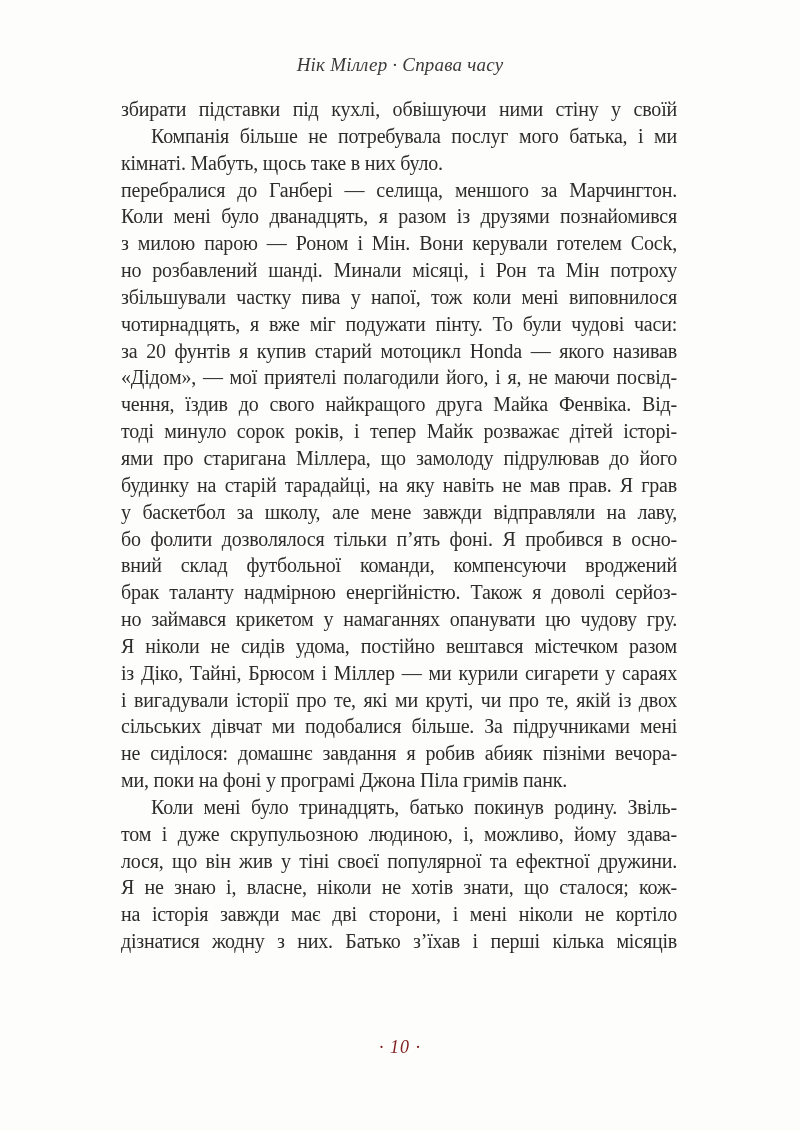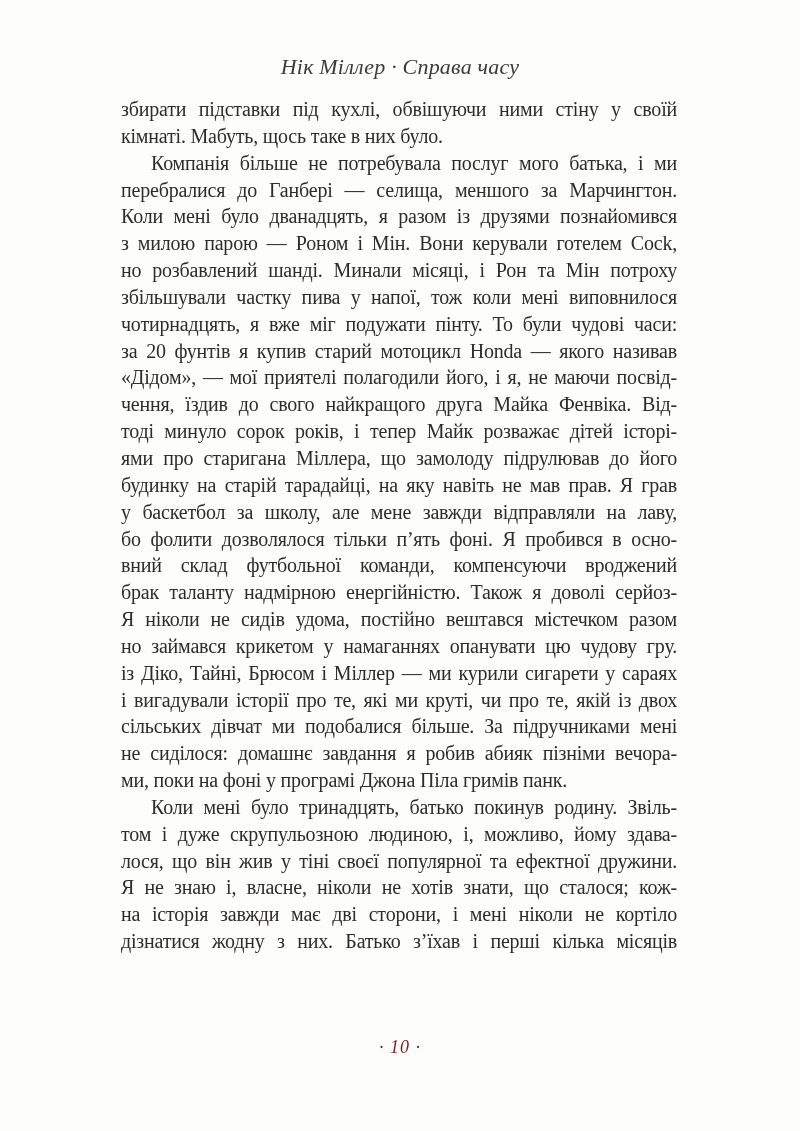--- a/index.html
+++ b/index.html
@@ -17,21 +17,21 @@
     font-family: "Liberation Serif", "DejaVu Serif", serif;
     overflow: hidden;
   }
   .running-header {
     position: absolute;
     top: 54px;
     left: 0;
     width: 100%;
     text-align: center;
     font-style: italic;
-    font-size: 22px;
+    font-size: 19px;
     color: #3c3a37;
     letter-spacing: 0.2px;
   }
   .text-block {
     position: absolute;
     top: 96px;
     left: 121px;
     width: 556px;
   }
   .line {
@@ -64,40 +64,40 @@
   }
 </style>
 </head>
 <body>
 
 <div class="page">
   <div class="running-header">Нік Міллер · Справа часу</div>
 
   <div class="text-block">
       <div class="line">збирати підставки під кухлі, обвішуючи ними стіну у своїй</div>
+      <div class="line indent">Компанія більше не потребувала послуг мого батька, і ми</div>
       <div class="line last">кімнаті. Мабуть, щось таке в них було.</div>
-      <div class="line indent">Компанія більше не потребувала послуг мого батька, і ми</div>
       <div class="line">перебралися до Ганбері — селища, меншого за Марчингтон.</div>
       <div class="line">Коли мені було дванадцять, я разом із друзями познайомився</div>
       <div class="line">з милою парою — Роном і Мін. Вони керували готелем Cock,</div>
       <div class="line">но розбавлений шанді. Минали місяці, і Рон та Мін потроху</div>
       <div class="line">збільшували частку пива у напої, тож коли мені виповнилося</div>
       <div class="line">чотирнадцять, я вже міг подужати пінту. То були чудові часи:</div>
       <div class="line">за 20 фунтів я купив старий мотоцикл Honda — якого називав</div>
       <div class="line">«Дідом», — мої приятелі полагодили його, і я, не маючи посвід-</div>
       <div class="line">чення, їздив до свого найкращого друга Майка Фенвіка. Від-</div>
       <div class="line">тоді минуло сорок років, і тепер Майк розважає дітей історі-</div>
       <div class="line">ями про старигана Міллера, що замолоду підрулював до його</div>
       <div class="line">будинку на старій тарадайці, на яку навіть не мав прав. Я грав</div>
       <div class="line">у баскетбол за школу, але мене завжди відправляли на лаву,</div>
       <div class="line">бо фолити дозволялося тільки п’ять фоні. Я пробився в осно-</div>
       <div class="line">вний склад футбольної команди, компенсуючи вроджений</div>
       <div class="line">брак таланту надмірною енергійністю. Також я доволі серйоз-</div>
+      <div class="line">но займався крикетом у намаганнях опанувати цю чудову гру.</div>
       <div class="line">Я ніколи не сидів удома, постійно вештався містечком разом</div>
-      <div class="line">но займався крикетом у намаганнях опанувати цю чудову гру.</div>
       <div class="line">із Діко, Тайні, Брюсом і Міллер — ми курили сигарети у сараях</div>
       <div class="line">і вигадували історії про те, які ми круті, чи про те, якій із двох</div>
       <div class="line">сільських дівчат ми подобалися більше. За підручниками мені</div>
       <div class="line">не сиділося: домашнє завдання я робив абияк пізніми вечора-</div>
       <div class="line last">ми, поки на фоні у програмі Джона Піла гримів панк.</div>
       <div class="line indent">Коли мені було тринадцять, батько покинув родину. Звіль-</div>
       <div class="line">том і дуже скрупульозною людиною, і, можливо, йому здава-</div>
       <div class="line">лося, що він жив у тіні своєї популярної та ефектної дружини.</div>
       <div class="line">Я не знаю і, власне, ніколи не хотів знати, що сталося; кож-</div>
       <div class="line">на історія завжди має дві сторони, і мені ніколи не кортіло</div>

